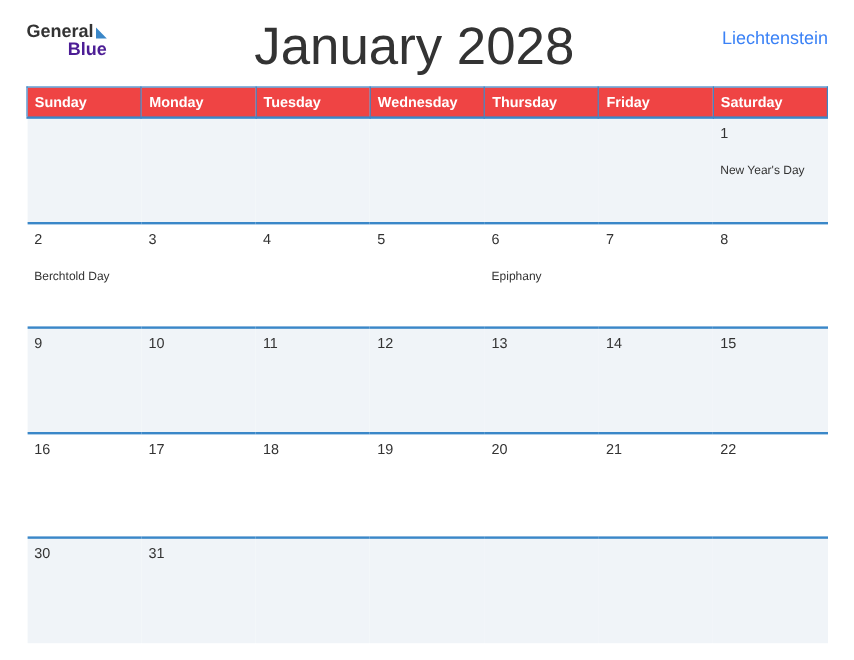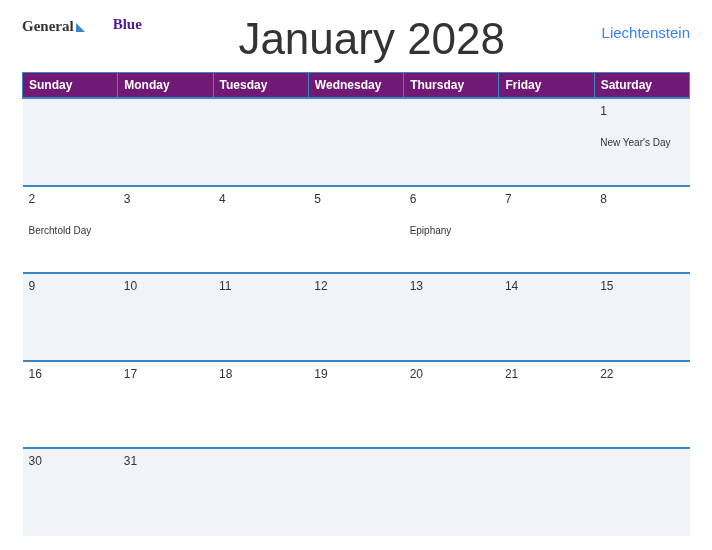--- a/index.html
+++ b/index.html
@@ -18,23 +18,22 @@
       flex-direction: column;
     }
     .header {
       display: flex;
       align-items: flex-start;
       justify-content: space-between;
       margin-bottom: 8px;
     }
     .logo {
       display: flex;
-      flex-direction: row;
-      align-items: flex-start;
-      font-family: Liberation Serif, serif;
+      flex-direction: column;
+      align-items: flex-end;
     }
     .logo-top {
       display: flex;
       align-items: center;
     }
     .logo-general {
       font-size: 15px;
       font-weight: bold;
       color: #333;
       letter-spacing: 0;
@@ -70,21 +69,21 @@
       text-align: right;
       padding-top: 6px;
     }
     .calendar-table {
       width: 100%;
       flex: 1;
       border-collapse: collapse;
       table-layout: fixed;
     }
     .calendar-table thead tr th {
-      background-color: #701a75;
+      background-color: #ef4444;
       color: #fff;
       font-size: 12px;
       font-weight: bold;
       padding: 5px 6px;
       text-align: left;
       border: 1px solid #3a87c8;
     }
     .calendar-table tbody tr {
       border-top: 2px solid #3a87c8;
     }

